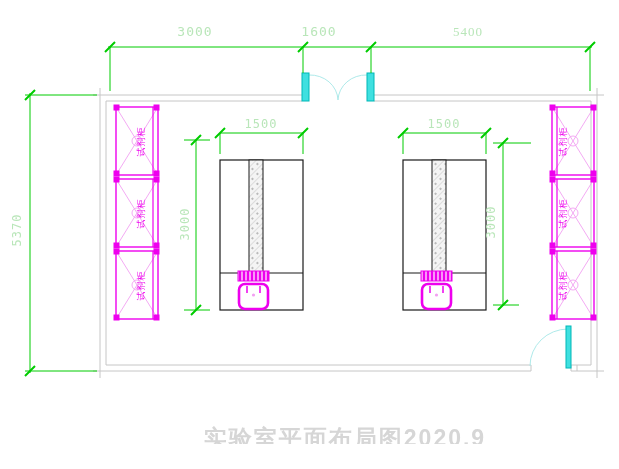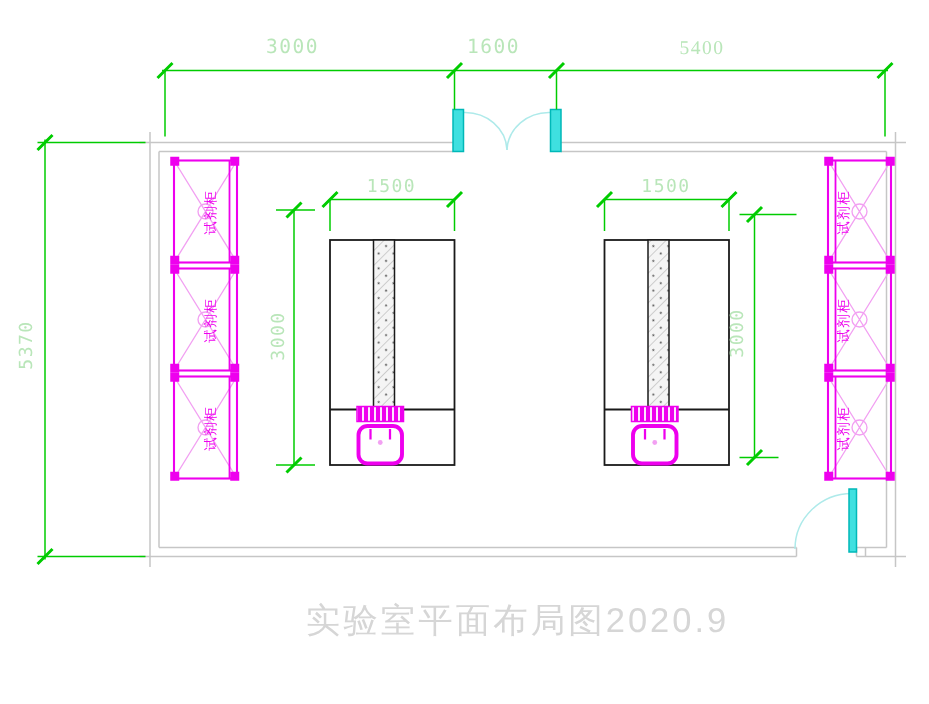--- a/index.html
+++ b/index.html
@@ -192,33 +192,33 @@
       <rect x="421" y="271" width="31" height="10" fill="url(#sinkhatch)" stroke="#ee00ee" stroke-width="1"></rect>
       <rect x="422" y="284" width="29" height="25" rx="6" fill="none" stroke="#ee00ee" stroke-width="2.6"></rect>
       <line x1="430" y1="286" x2="430" y2="293" stroke="#ee00ee" stroke-width="1.5"></line>
       <line x1="443" y1="286" x2="443" y2="293" stroke="#ee00ee" stroke-width="1.5"></line>
       <circle cx="436.5" cy="295" r="1.6" fill="#f2a0f2"></circle>
     </g>
   </g>
 </svg>
 
   <div class="txt dim" style="left:160px;top:24px;width:70px;">3000</div>
-  <div class="txt dim" style="left:294px;top:24px;width:70px;">1600</div>
+  <div class="txt dim" style="left:284px;top:24px;width:70px;">1600</div>
   <div class="txt dim" style="left:433px;top:24px;width:70px;font-family:Liberation Serif, serif;">5400</div>
 
   <div class="txt dim-sm vrot" style="left:-13px;top:223px;width:60px;">5370</div>
 
   <div class="txt dim-sm" style="left:231px;top:117px;width:60px;">1500</div>
   <div class="txt dim-sm vrot" style="left:155px;top:217px;width:60px;">3000</div>
 
   <div class="txt dim-sm" style="left:414px;top:117px;width:60px;">1500</div>
   <div class="txt dim-sm vrot" style="left:461px;top:215px;width:60px;">3000</div>
 
   <div class="txt cab vrot" style="left:121px;top:135px;width:40px;">试剂柜</div>
   <div class="txt cab vrot" style="left:121px;top:207px;width:40px;">试剂柜</div>
   <div class="txt cab vrot" style="left:121px;top:279px;width:40px;">试剂柜</div>
 
   <div class="txt cab vrot" style="left:543px;top:135px;width:40px;">试剂柜</div>
   <div class="txt cab vrot" style="left:543px;top:207px;width:40px;">试剂柜</div>
   <div class="txt cab vrot" style="left:543px;top:279px;width:40px;">试剂柜</div>
 
-  <div class="txt title" style="left:155px;top:398px;width:380px;">实验室平面布局图2020.9</div>
+  <div class="txt title" style="left:155px;top:423px;width:380px;font-weight:bold;">实验室平面布局图2020.9</div>
 </div>
 
 </body></html>

